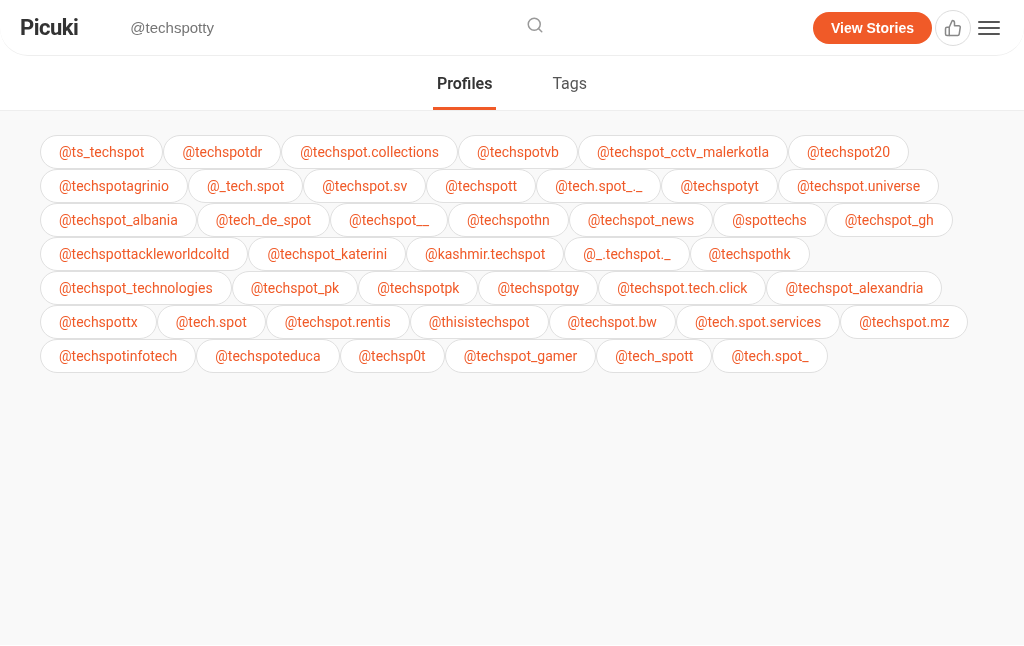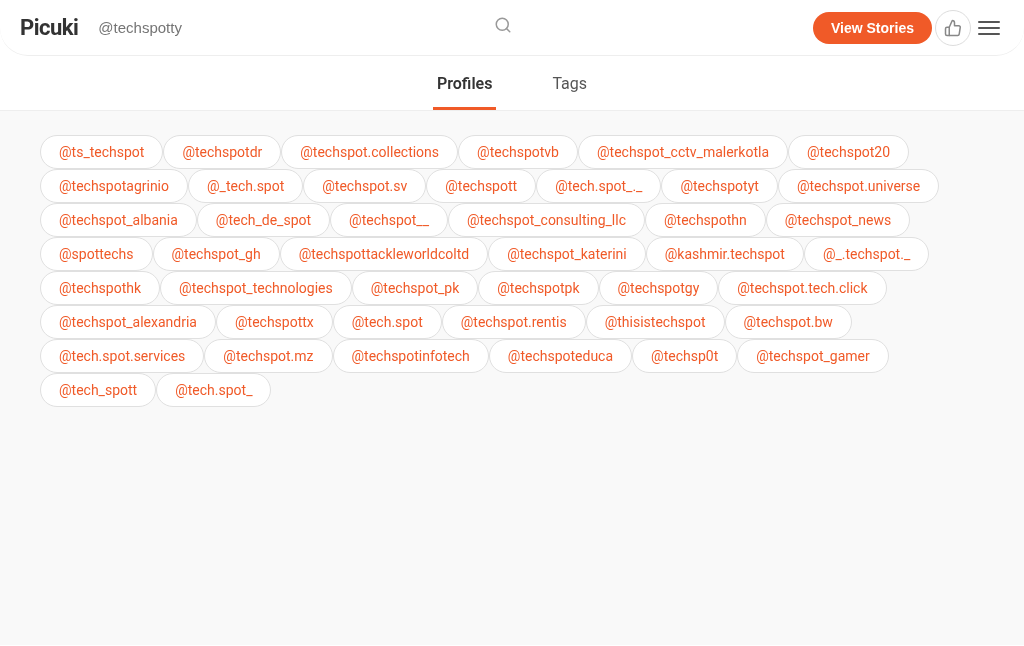--- a/index.html
+++ b/index.html
@@ -22,20 +22,21 @@
       margin-right: 20px;
       letter-spacing: -0.5px;
     }
     .search-bar {
       display: flex;
       align-items: center;
       flex: 1;
       max-width: 420px;
       border: none;
       background: transparent;
+      margin-left: 32px;
     }
     .search-bar input {
       border: none;
       outline: none;
       font-size: 15px;
       color: #555;
       background: transparent;
       width: 100%;
     }
     .search-icon-btn {
@@ -191,21 +192,20 @@
       <div class="profile-pill">@techspotagrinio</div>
       <div class="profile-pill">@_tech.spot</div>
       <div class="profile-pill">@techspot.sv</div>
       <div class="profile-pill">@techspott</div>
       <div class="profile-pill">@tech.spot_._</div>
       <div class="profile-pill">@techspotyt</div>
       <div class="profile-pill">@techspot.universe</div>
       <div class="profile-pill">@techspot_albania</div>
       <div class="profile-pill">@tech_de_spot</div>
       <div class="profile-pill">@techspot__</div>
-      <div class="profile-pill">@techspot_consulting_llc</div>
       <div class="profile-pill">@techspothn</div>
       <div class="profile-pill">@techspot_news</div>
       <div class="profile-pill">@spottechs</div>
       <div class="profile-pill">@techspot_gh</div>
       <div class="profile-pill">@techspottackleworldcoltd</div>
       <div class="profile-pill">@techspot_katerini</div>
       <div class="profile-pill">@kashmir.techspot</div>
       <div class="profile-pill">@_.techspot._</div>
       <div class="profile-pill">@techspothk</div>
       <div class="profile-pill">@techspot_technologies</div>

